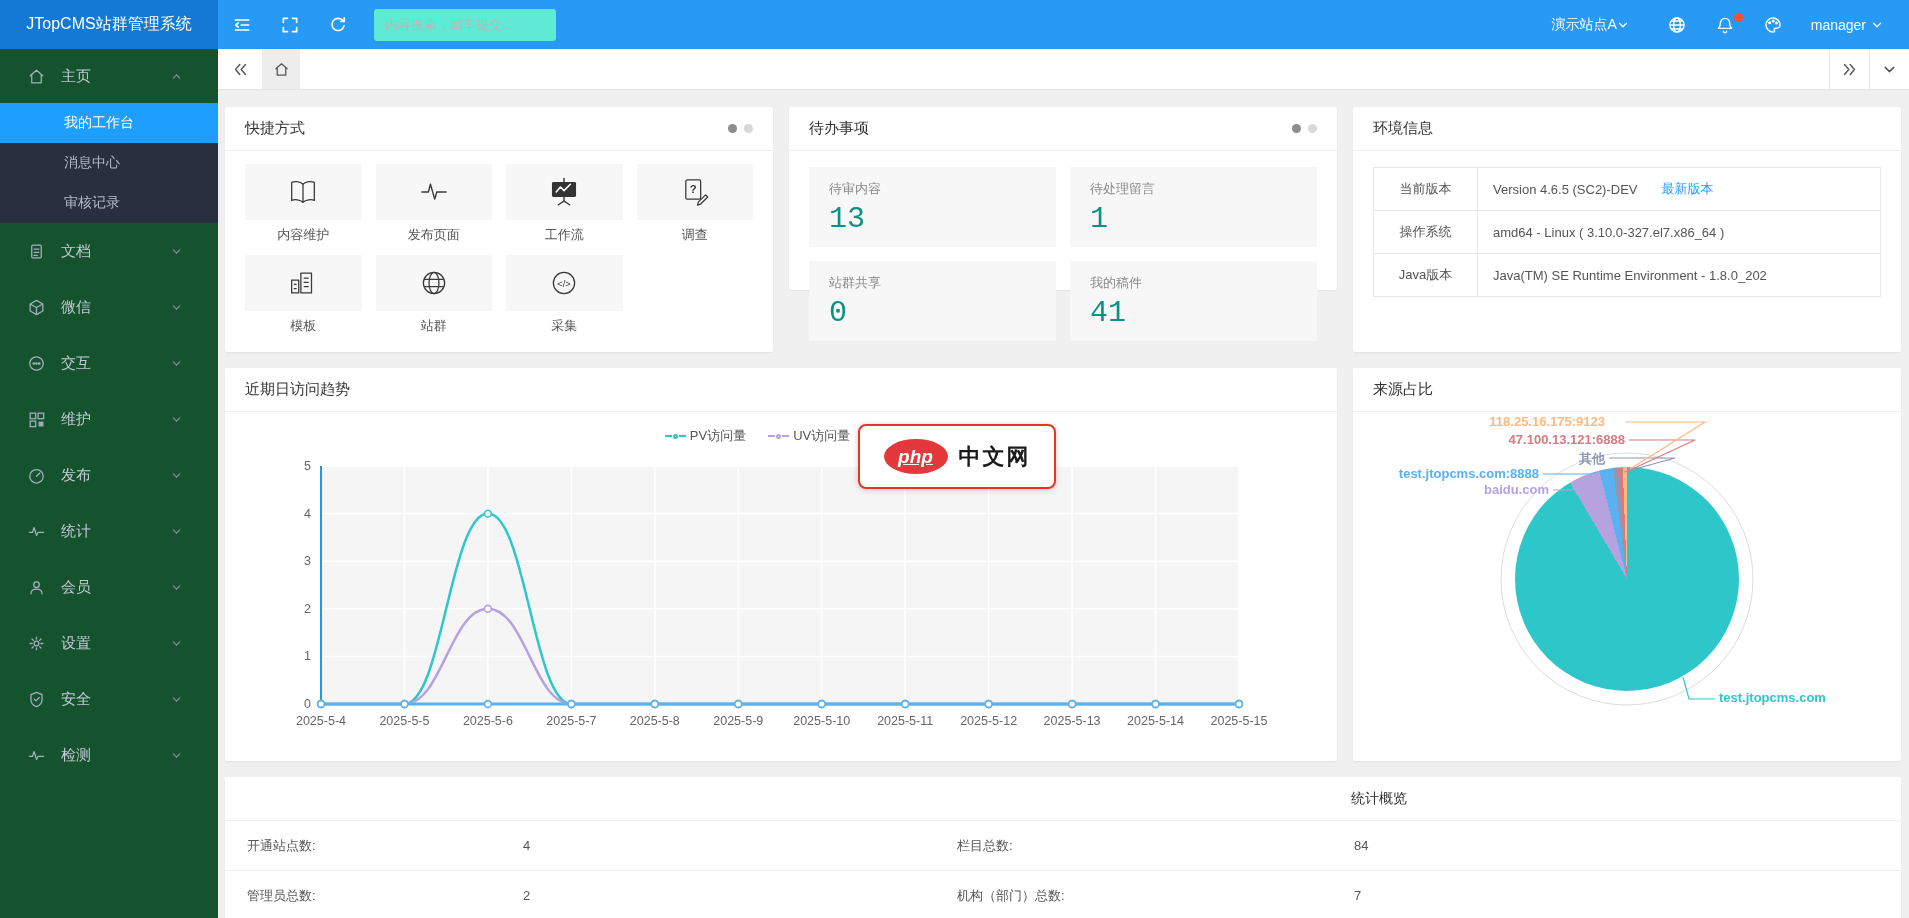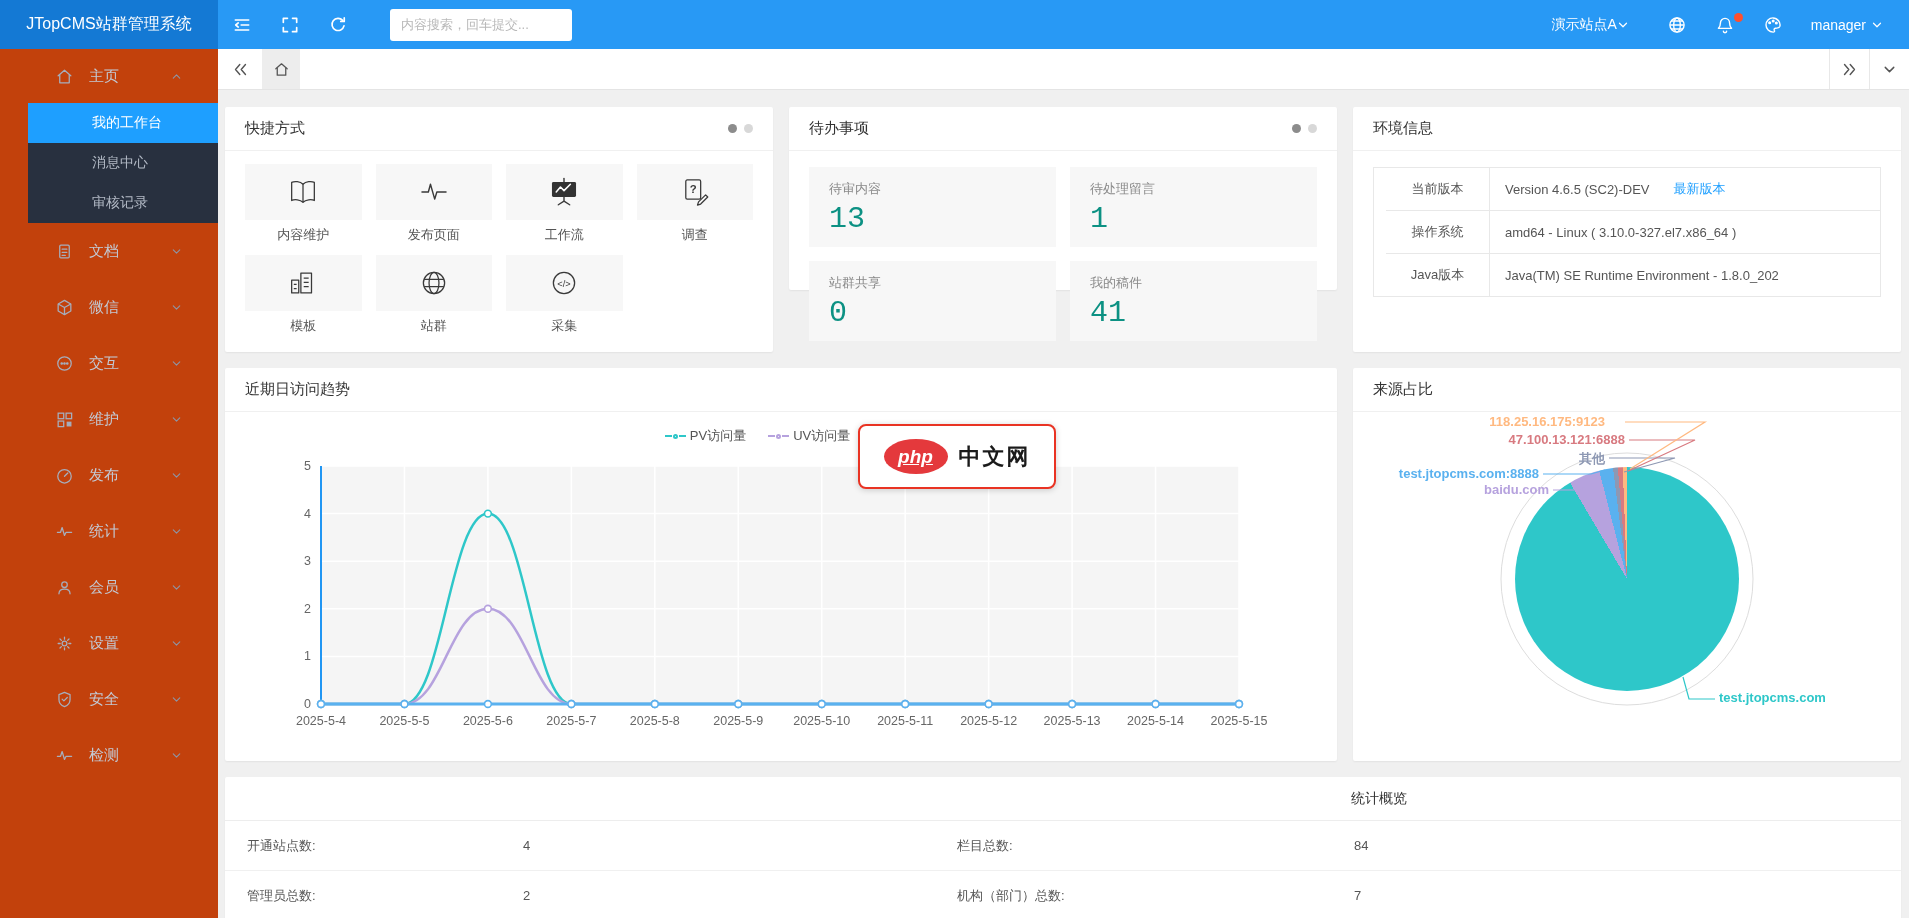--- a/index.html
+++ b/index.html
@@ -5,40 +5,40 @@
   * { margin:0; padding:0; box-sizing:border-box; }
   html,body { width:1909px; height:918px; overflow:hidden; }
   body { position:relative; background:#f0f0f0; font-family:"Liberation Sans","DejaVu Sans",sans-serif; }
   .icon svg { display:block; width:100%; height:100%; }
 
   
   .topbar { position:absolute; left:0; top:0; width:1909px; height:49px; background:#2899f5; display:flex; align-items:center; z-index:20; }
   .logo { width:218px; height:49px; background:#1479d4; color:#fff; font-size:16px; display:flex; align-items:center; justify-content:center; }
   .tb-btn { width:48px; height:49px; color:#fff; display:flex; align-items:center; justify-content:center; cursor:pointer; }
   .tb-btn .icon { width:20px; height:20px; }
-  .search { margin-left:28px; width:182px; height:32px; background:#ffffff; border:none; border-radius:3px; padding:0 11px; font-size:13px; color:#333; outline:none; }
+  .search { margin-left:12px; width:182px; height:32px; background:#5eead4; border:none; border-radius:3px; padding:0 11px; font-size:13px; color:#333; outline:none; }
   .search::placeholder { color:#b8b8b8; }
   .tb-right { margin-left:auto; display:flex; align-items:center; color:#fff; }
   .site-sel { display:flex; align-items:center; font-size:14px; padding:0 24px; cursor:pointer; }
   .chev-sm { width:12px; height:12px; }
   .bell-wrap { position:relative; }
   .red-dot { position:absolute; top:13px; right:6px; width:9px; height:9px; border-radius:50%; background:#ff4f2e; }
   .user-sel { display:flex; align-items:center; gap:5px; font-size:14px; padding:0 26px 0 14px; cursor:pointer; }
 
   
   .tabbar { position:absolute; left:218px; top:49px; width:1691px; height:41px; background:#fff; border-bottom:1px solid #e4e4e4; display:flex; align-items:center; z-index:10; }
   .tab-cell { width:44px; height:40px; display:flex; align-items:center; justify-content:center; color:#555; cursor:pointer; }
   .tab-cell .icon { width:17px; height:17px; }
   .tab-home { width:38px; height:40px; background:#ededed; display:flex; align-items:center; justify-content:center; color:#555; cursor:pointer; }
   .tab-home .icon { width:17px; height:17px; }
   .tab-right { margin-left:auto; display:flex; }
   .tab-right .tab-cell { border-left:1px solid #e8e8e8; width:40px; }
 
   
-  .sidebar { position:absolute; left:0; top:49px; width:218px; height:869px; background:#c2410c; z-index:15;padding-left:28px; }
+  .sidebar { position:absolute; left:0; top:49px; width:218px; height:869px; background:#14532d; z-index:15; }
   .side-item { height:56px; display:flex; align-items:center; padding:0 20px 0 27px; color:#c3c9d4; font-size:15px; cursor:pointer; }
   .side-item.top { height:54px; }
   .side-item .icon { width:19px; height:19px; margin-right:15px; color:#a6aebd; }
   .side-item .chev { margin-left:auto; width:13px; height:13px; color:#8d95a5; }
   .submenu { background:#28303f; }
   .sub-item { height:40px; display:flex; align-items:center; padding-left:64px; color:#b3bac6; font-size:14px; cursor:pointer; }
   .sub-item.active { background:#1e9fff; color:#fff; }
 
   
   .card { position:absolute; background:#fff; border-radius:2px; box-shadow:0 1px 2px rgba(0,0,0,.06); }
@@ -60,21 +60,21 @@
   .sc-box .icon { width:34px; height:34px; }
   .sc-label { margin-top:6px; font-size:13px; color:#555; }
 
   
   .todo-grid { padding:16px 20px; display:grid; grid-template-columns:1fr 1fr; gap:14px; }
   .todo-tile { background:#f7f7f7; height:80px; padding:13px 20px; cursor:pointer; }
   .todo-label { font-size:13px; color:#8a8a8a; }
   .todo-num { margin-top:4px; font-size:30px; color:#0c9183; }
 
   
-  .env-table { margin:16px 20px; border:1px solid #e8e8e8; font-size:13px; color:#555;padding-left:12px; }
+  .env-table { margin:16px 20px; border:1px solid #e8e8e8; font-size:13px; color:#555; }
   .env-row { display:flex; border-top:1px solid #e8e8e8; }
   .env-row:first-child { border-top:none; }
   .env-k { width:104px; min-height:42px; display:flex; align-items:center; justify-content:center; border-right:1px solid #e8e8e8; }
   .env-v { flex:1; display:flex; align-items:center; padding:0 15px; min-height:42px; }
   .env-link { color:#1e9fff; margin-left:24px; cursor:pointer; }
 
   
   .legend { height:28px; display:flex; justify-content:center; align-items:center; gap:22px; margin-top:10px; font-size:13px; color:#555; }
   .lg-item { display:flex; align-items:center; gap:4px; cursor:pointer; }
   .lg-mark { display:flex; align-items:center; }

